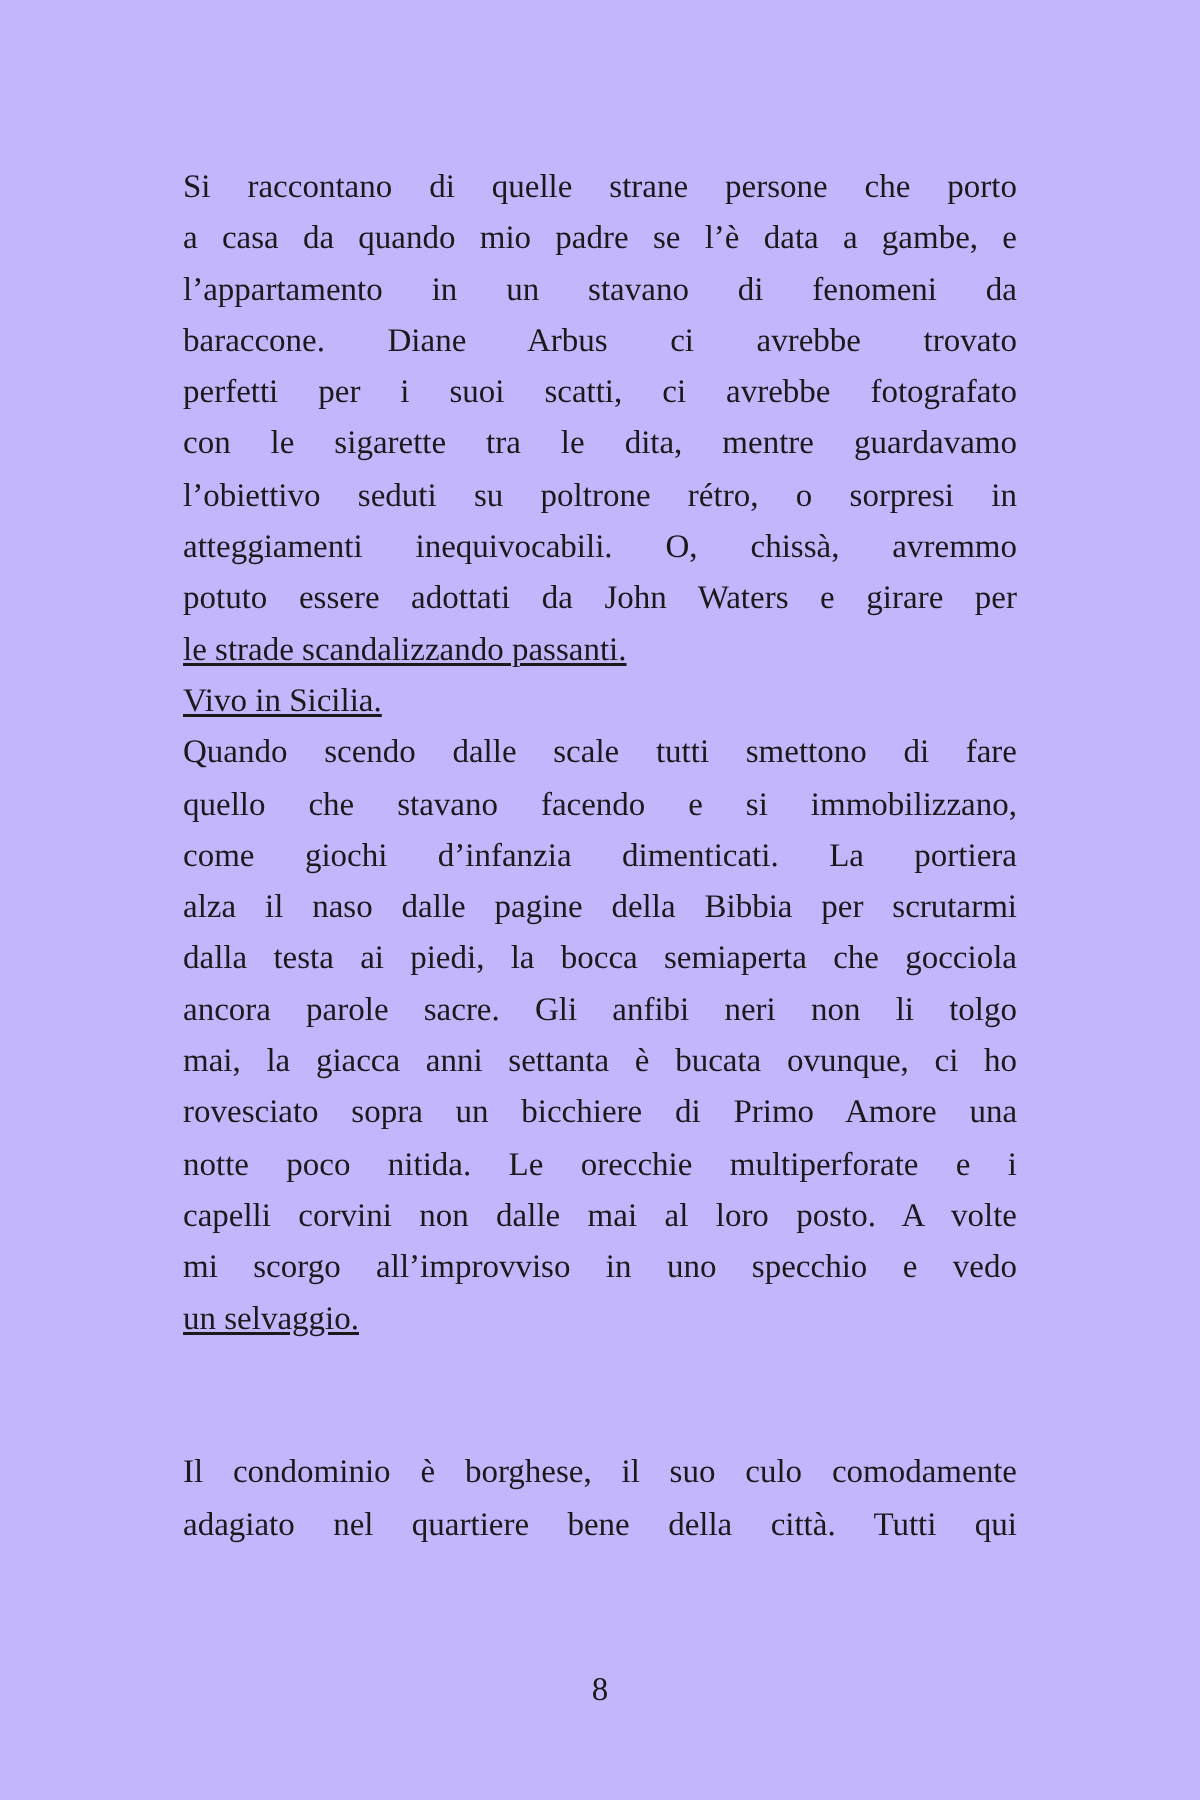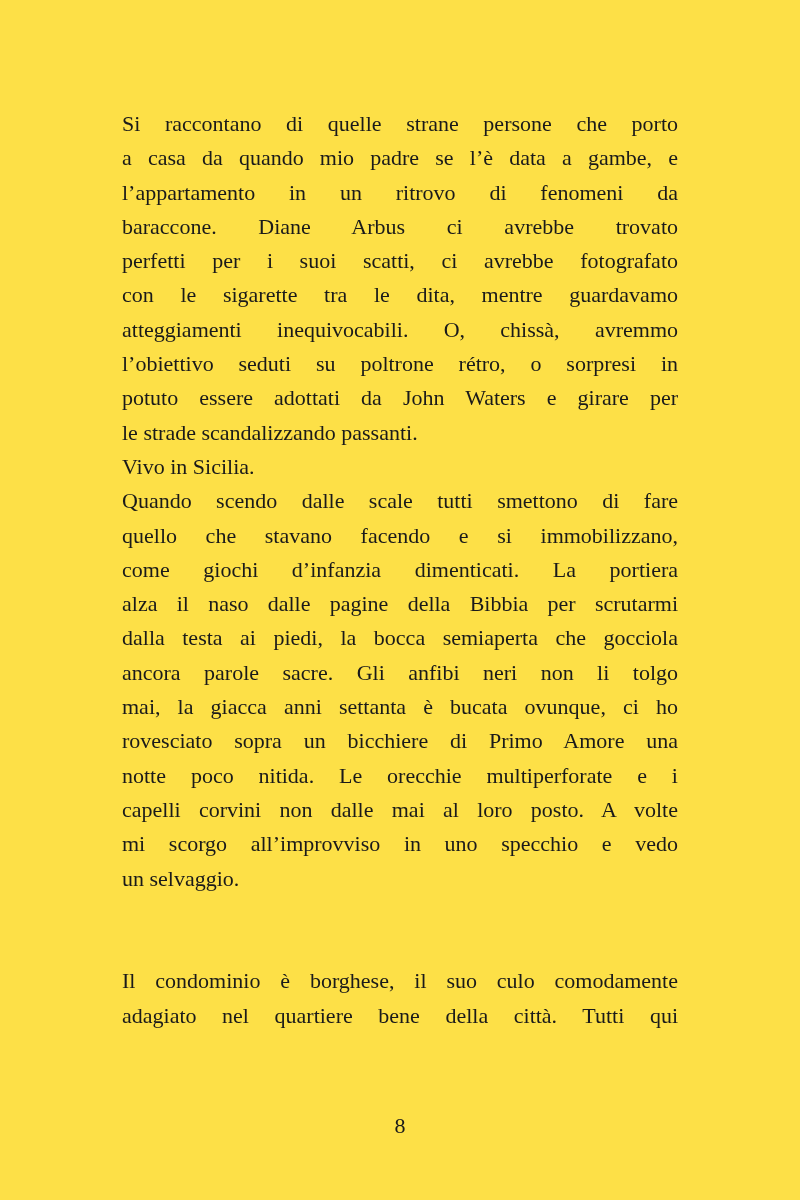--- a/index.html
+++ b/index.html
@@ -4,21 +4,21 @@
 <style>
   html, body {
     margin: 0;
     padding: 0;
     background: #ffffff;
   }
   .page {
     position: relative;
     width: 800px;
     height: 1200px;
-    background: #fde047;
+    background: #c4b5fd;
     overflow: hidden;
     font-family: "Liberation Serif", "DejaVu Serif", serif;
     color: #1a1a1a;
   }
   .text-block {
     position: absolute;
     left: 122px;
     top: 107px;
     width: 556px;
     font-size: 22px;
@@ -30,20 +30,21 @@
   }
   .line {
     text-align: justify;
     text-align-last: justify;
     -moz-text-align-last: justify;
     white-space: normal;
   }
   .line--end {
     text-align: center;
     text-align-last: left;
+    text-decoration: underline;
     -moz-text-align-last: left;
   }
   .italic {
   }
   .section-spacer {
     height: 68.6px;
   }
   .page-number {
     position: absolute;
     left: 0;
@@ -57,26 +58,26 @@
 </style>
 </head>
 <body>
 
 <div class="page">
   <div class="text-block">
 
     <div class="para">
       <div class="line">Si raccontano di quelle strane persone che porto</div>
       <div class="line">a casa da quando mio padre se l’è data a gambe, e</div>
-      <div class="line">l’appartamento in un ritrovo di fenomeni da</div>
+      <div class="line">l’appartamento in un stavano di fenomeni da</div>
       <div class="line">baraccone. Diane Arbus ci avrebbe trovato</div>
       <div class="line">perfetti per i suoi scatti, ci avrebbe fotografato</div>
       <div class="line">con le sigarette tra le dita, mentre guardavamo</div>
+      <div class="line">l’obiettivo seduti su poltrone rétro, o sorpresi in</div>
       <div class="line">atteggiamenti inequivocabili. O, chissà, avremmo</div>
-      <div class="line">l’obiettivo seduti su poltrone rétro, o sorpresi in</div>
       <div class="line">potuto essere adottati da John Waters e girare per</div>
       <div class="line line--end">le strade scandalizzando passanti.</div>
     </div>
 
     <div class="para">
       <div class="line line--end">Vivo in Sicilia.</div>
     </div>
 
     <div class="para">
       <div class="line">Quando scendo dalle scale tutti smettono di fare</div>

